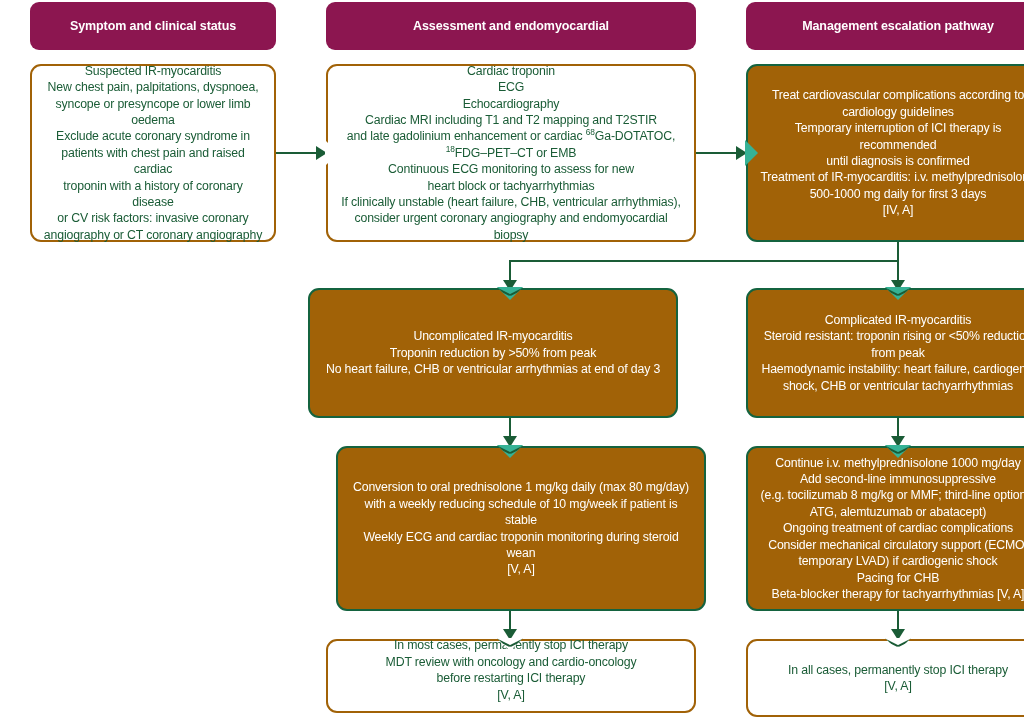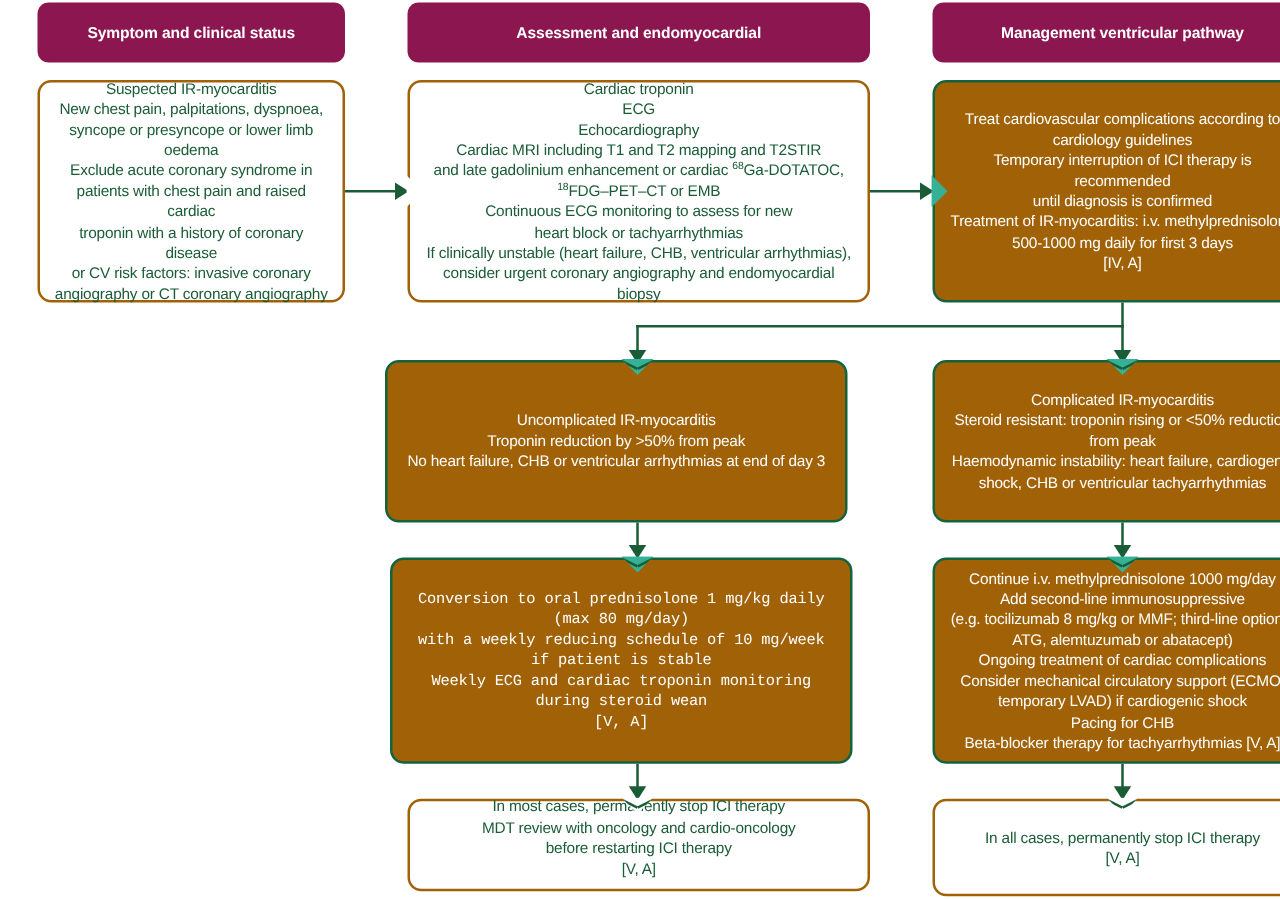--- a/index.html
+++ b/index.html
@@ -142,21 +142,21 @@
 
   <div class="header-pill" style="left:2px; top:2px; width:246px; height:48px;">
     <span>Symptom and clinical status</span>
   </div>
 
   <div class="header-pill" style="left:298px; top:2px; width:370px; height:48px;">
     <span>Assessment and endomyocardial</span>
   </div>
 
   <div class="header-pill" style="left:718px; top:2px; width:304px; height:48px;">
-    <span>Management ventricular pathway</span>
+    <span>Management escalation pathway</span>
   </div>
 
   <div class="box white" style="left:2px; top:64px; width:246px; height:178px;">
     <div class="txt">Suspected IR-myocarditis<br>New chest pain, palpitations, dyspnoea,<br>syncope or presyncope or lower limb<br>oedema<br>Exclude acute coronary syndrome in<br>patients with chest pain and raised cardiac<br>troponin with a history of coronary disease<br>or CV risk factors: invasive coronary<br>angiography or CT coronary angiography</div>
   </div>
 
   <div class="box white" style="left:298px; top:64px; width:370px; height:178px;">
     <div class="txt">Cardiac troponin<br>ECG<br>Echocardiography<br>Cardiac MRI including T1 and T2 mapping and T2STIR<br>and late gadolinium enhancement or cardiac <sup>68</sup>Ga-DOTATOC,<br><sup>18</sup>FDG–PET–CT or EMB<br>Continuous ECG monitoring to assess for new<br>heart block or tachyarrhythmias<br>If clinically unstable (heart failure, CHB, ventricular arrhythmias),<br>consider urgent coronary angiography and endomyocardial biopsy</div>
   </div>
   <div class="notch-left on-white" style="left:297px; top:140px;"></div>
@@ -188,21 +188,21 @@
     <div class="txt">Complicated IR-myocarditis<br>Steroid resistant: troponin rising or &lt;50% reduction<br>from peak<br>Haemodynamic instability: heart failure, cardiogenic<br>shock, CHB or ventricular tachyarrhythmias</div>
   </div>
   <div class="notch-top on-teal" style="left:857px; top:287px;"></div>
 
   <div class="vline" style="left:481px; top:418px; height:22px;"></div>
   <div class="arrow-down" style="left:475px; top:436px;"></div>
 
   <div class="vline" style="left:869px; top:418px; height:22px;"></div>
   <div class="arrow-down" style="left:863px; top:436px;"></div>
 
-  <div class="box teal" style="left:284px; top:446px; width:370px; height:165px;font-family:Liberation Mono, monospace;">
+  <div class="box teal" style="left:308px; top:446px; width:370px; height:165px;">
     <div class="txt">Conversion to oral prednisolone 1 mg/kg daily (max 80 mg/day)<br>with a weekly reducing schedule of 10 mg/week if patient is stable<br>Weekly ECG and cardiac troponin monitoring during steroid wean<br>[V, A]</div>
   </div>
   <div class="notch-top on-teal" style="left:469px; top:445px;"></div>
 
   <div class="box teal" style="left:718px; top:446px; width:304px; height:165px;">
     <div class="txt">Continue i.v. methylprednisolone 1000 mg/day<br>Add second-line immunosuppressive<br>(e.g. tocilizumab 8 mg/kg or MMF; third-line options:<br>ATG, alemtuzumab or abatacept)<br>Ongoing treatment of cardiac complications<br>Consider mechanical circulatory support (ECMO,<br>temporary LVAD) if cardiogenic shock<br>Pacing for CHB<br>Beta-blocker therapy for tachyarrhythmias [V, A]</div>
   </div>
   <div class="notch-top on-teal" style="left:857px; top:445px;"></div>
 
   <div class="vline" style="left:481px; top:611px; height:22px;"></div>

